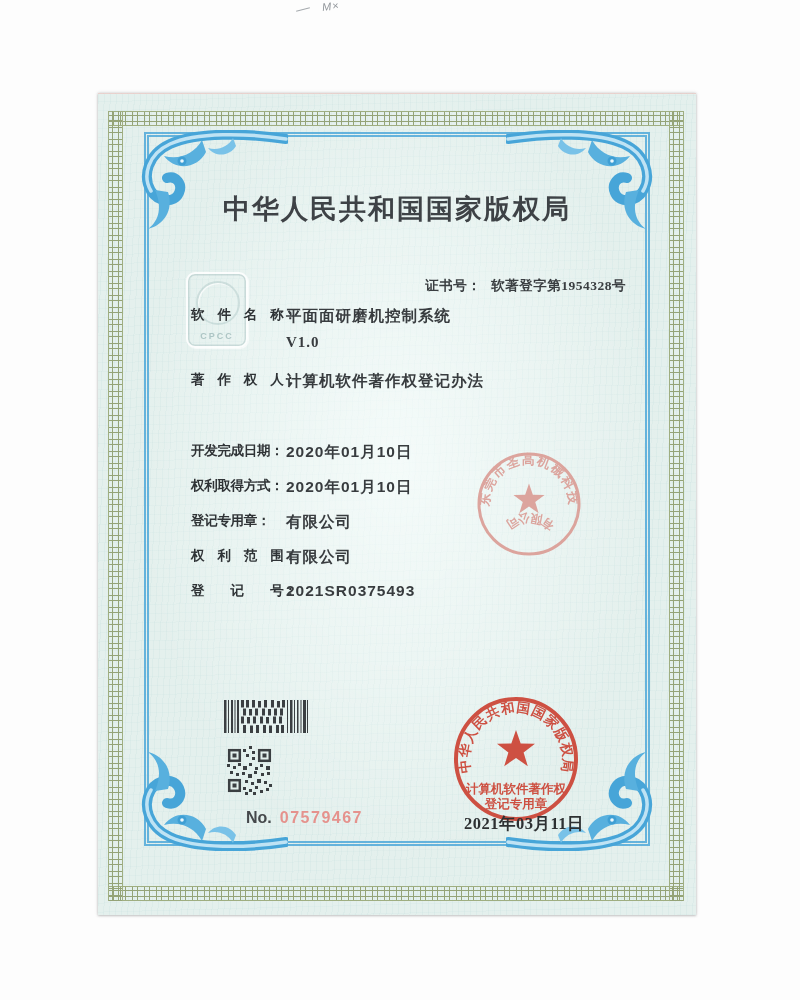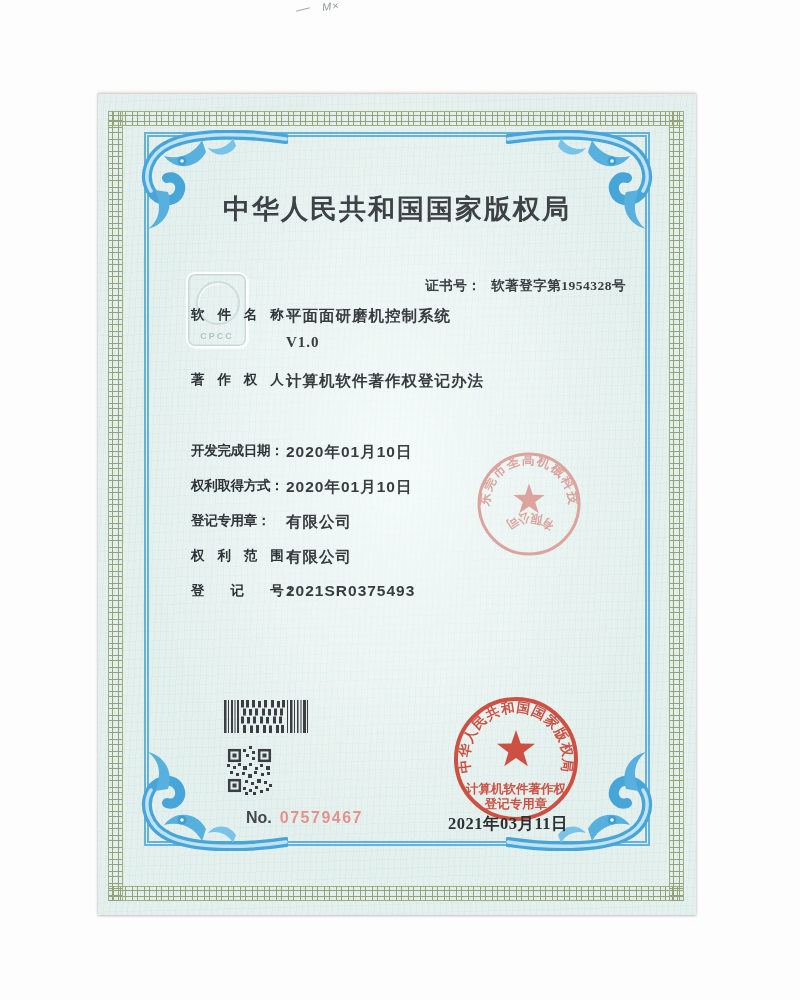--- a/index.html
+++ b/index.html
@@ -121,21 +121,21 @@
   
   .serial {
     position:absolute; left:104px; top:715px; font-size:16px;
     font-family:Liberation Sans, sans-serif;
     margin-left:44px;
   }
   .serial .prefix { color:#45484b; font-weight:600; }
   .serial .digits { color:#e5928d; font-weight:600; letter-spacing:1.5px; margin-left:8px; }
 
   .issue-date {
-    position:absolute; left:350px; top:719px; width:136px; text-align:left;
+    position:absolute; left:350px; top:719px; width:136px; text-align:right;
     font-size:16.5px; font-weight:700; color:#2d3032; letter-spacing:.5px;
     font-family:"Liberation Serif","DejaVu Serif",serif; white-space:nowrap;
   }
 
   
   .company-seal { position:absolute; left:376px; top:355px; opacity:.82; }
   .official-seal { position:absolute; left:352px; top:599px; opacity:.92; }
 
   
   .pencil {

